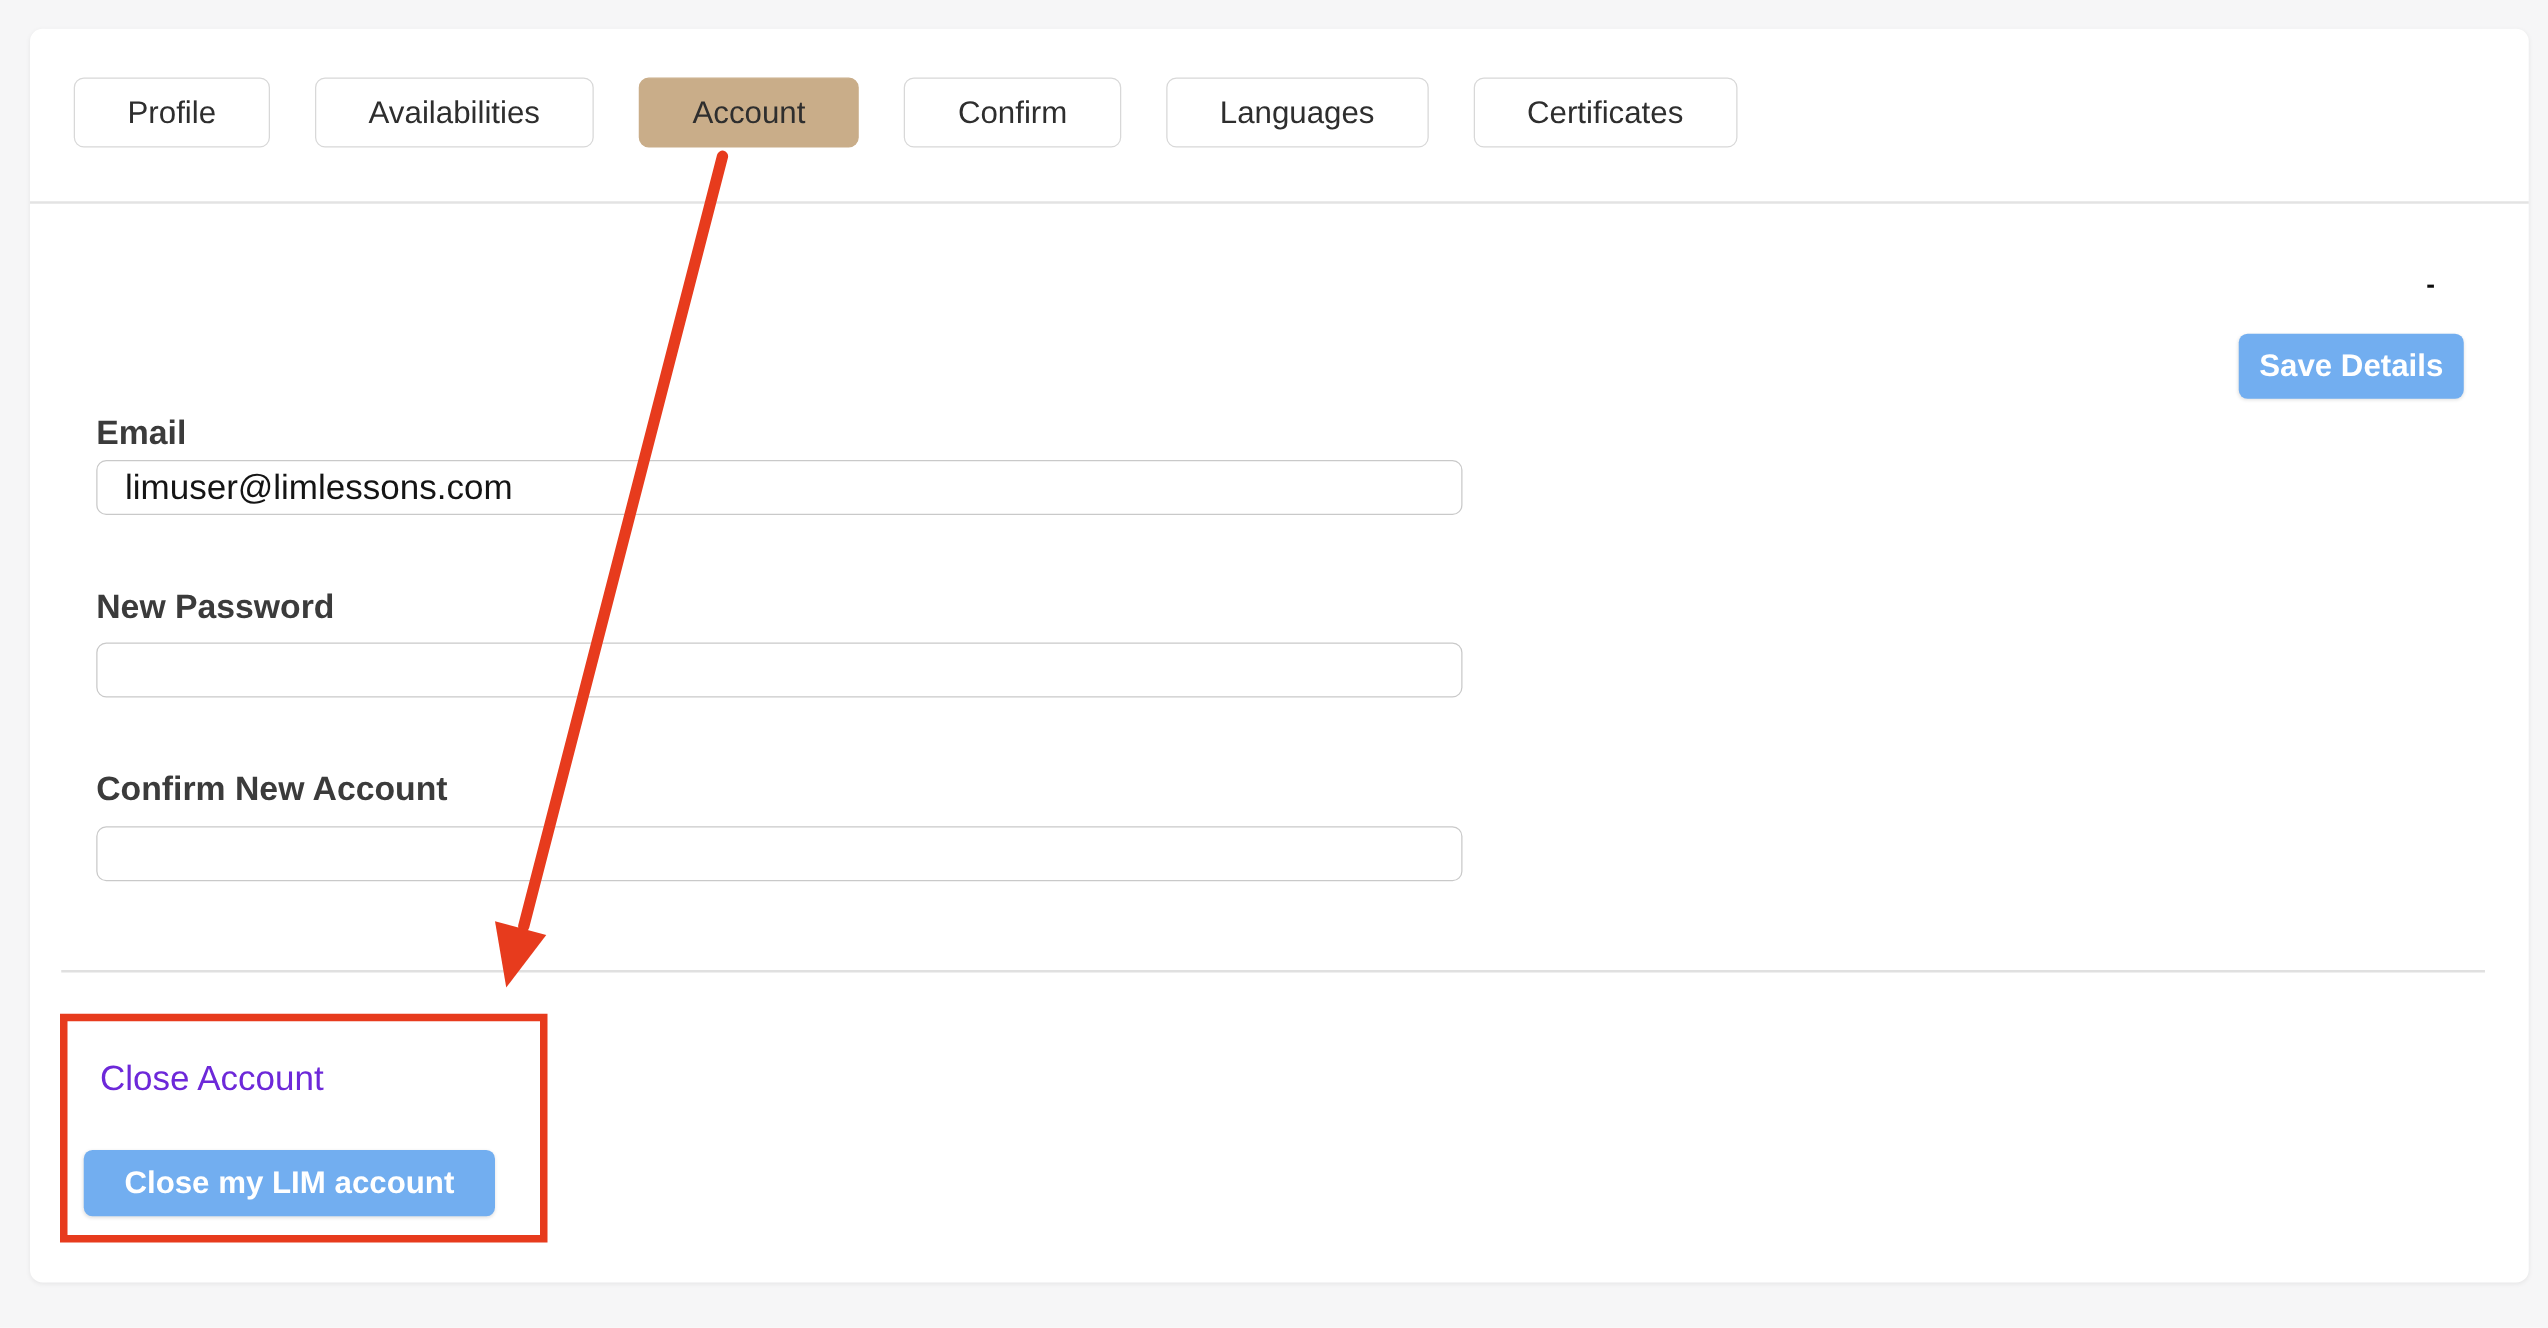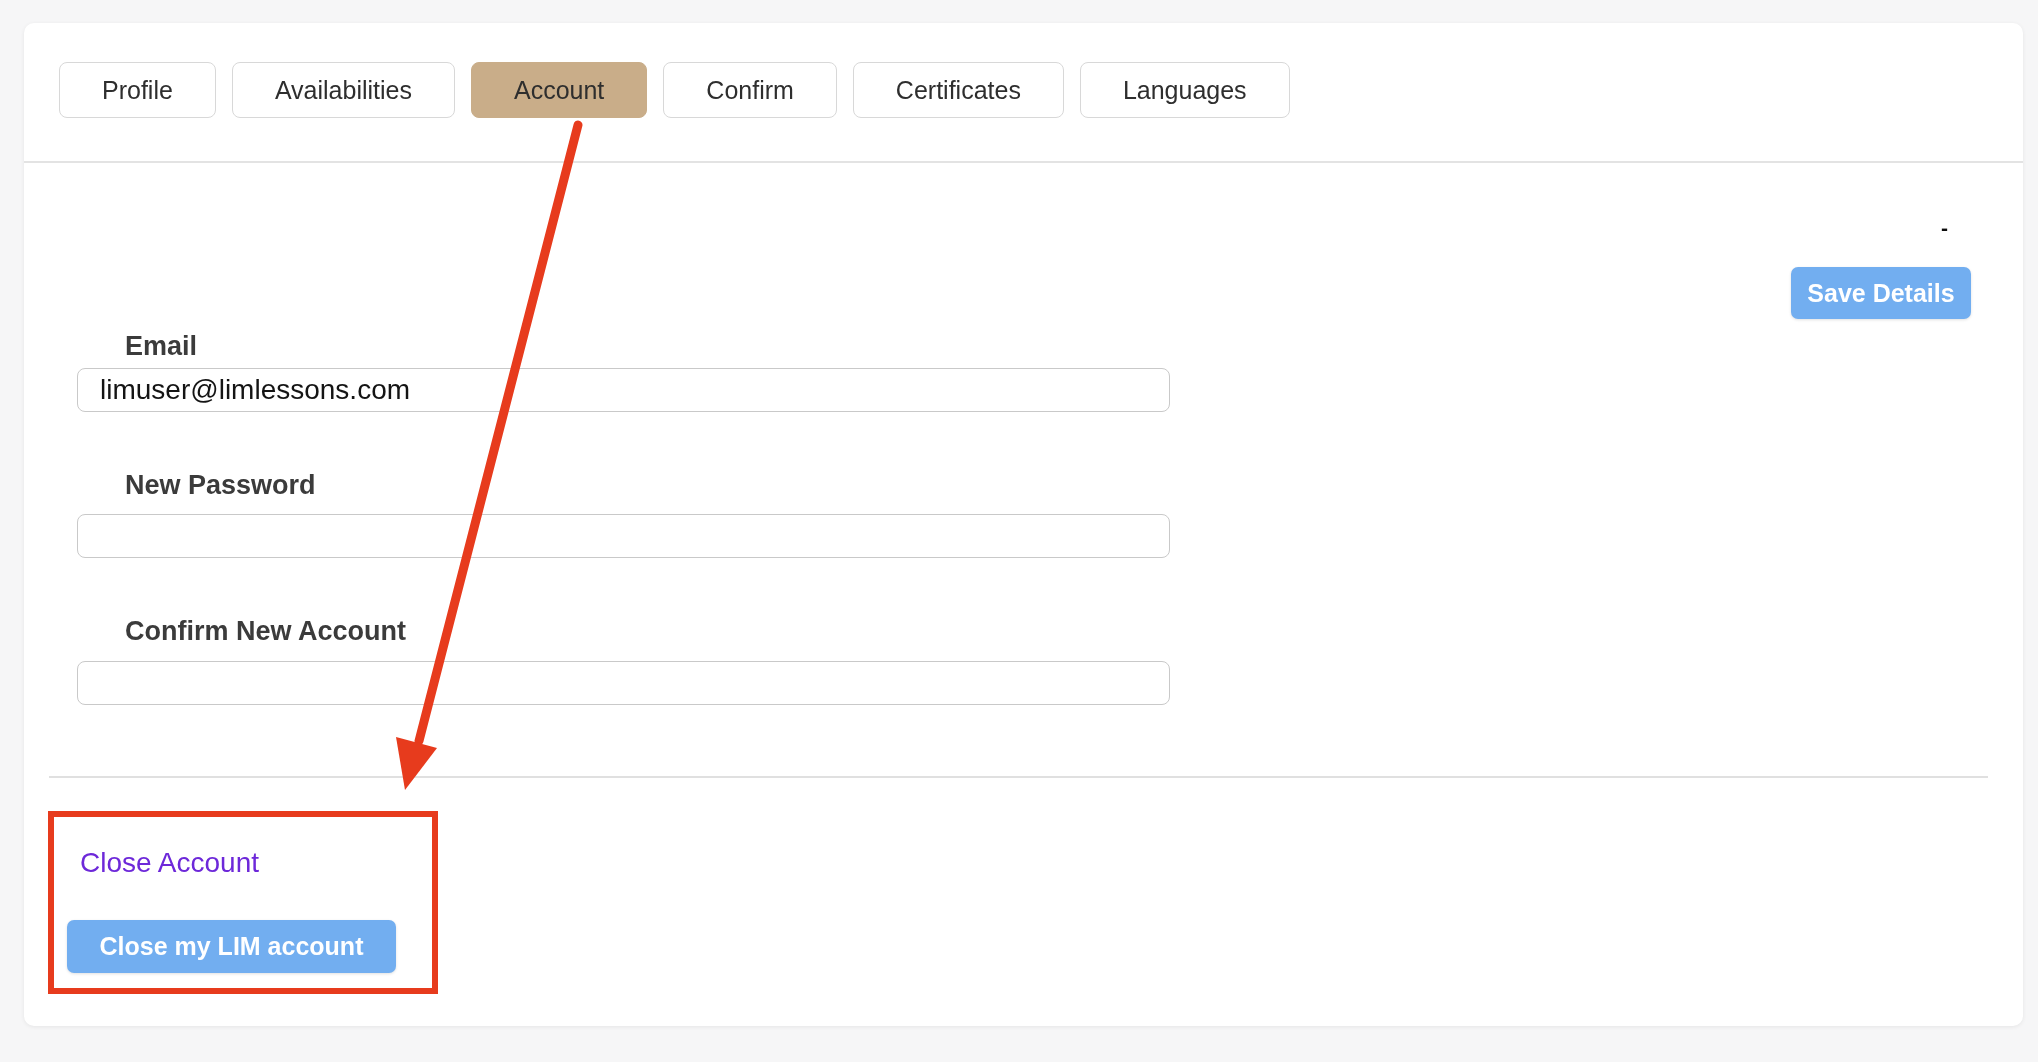--- a/index.html
+++ b/index.html
@@ -27,21 +27,21 @@
     position: absolute;
     left: 24px; top: 161px;
     width: 1999px; height: 2px;
     background: #e3e3e3;
   }
 
   .tabs {
     position: absolute;
     left: 59px; top: 62px;
     display: flex;
-    gap: 16px;
+    gap: 36px;
   }
   .tab {
     height: 56px;
     padding: 0 42px;
     display: flex;
     align-items: center;
     justify-content: center;
     background: #ffffff;
     border: 1px solid #d8d8d8;
     border-radius: 8px;
@@ -83,21 +83,20 @@
     left: 1791px; top: 267px;
     width: 180px; height: 52px;
   }
 
   .field-label {
     position: absolute;
     left: 77px;
     font-size: 27px;
     font-weight: 700;
     color: #3b3b3b;
-    margin-left: 48px;
   }
   .text-input {
     position: absolute;
     left: 77px;
     width: 1093px; height: 44px;
     border: 1px solid #c9c9c9;
     border-radius: 8px;
     background: #ffffff;
     font-family: "Liberation Sans", sans-serif;
     font-size: 28px;
@@ -146,22 +145,22 @@
 
 <div class="page">
 
   <div class="card"></div>
 
   <div class="tabs">
     <div class="tab">Profile</div>
     <div class="tab">Availabilities</div>
     <div class="tab active">Account</div>
     <div class="tab">Confirm</div>
+    <div class="tab">Languages</div>
     <div class="tab">Certificates</div>
-    <div class="tab">Languages</div>
   </div>
 
   <div class="header-divider"></div>
 
   <div class="dash">-</div>
 
   <button class="btn save-btn">Save Details</button>
 
   <div class="field-label" style="top:331px;">Email</div>
   <input class="text-input" style="top: 368px;" type="text" value="limuser@limlessons.com">

